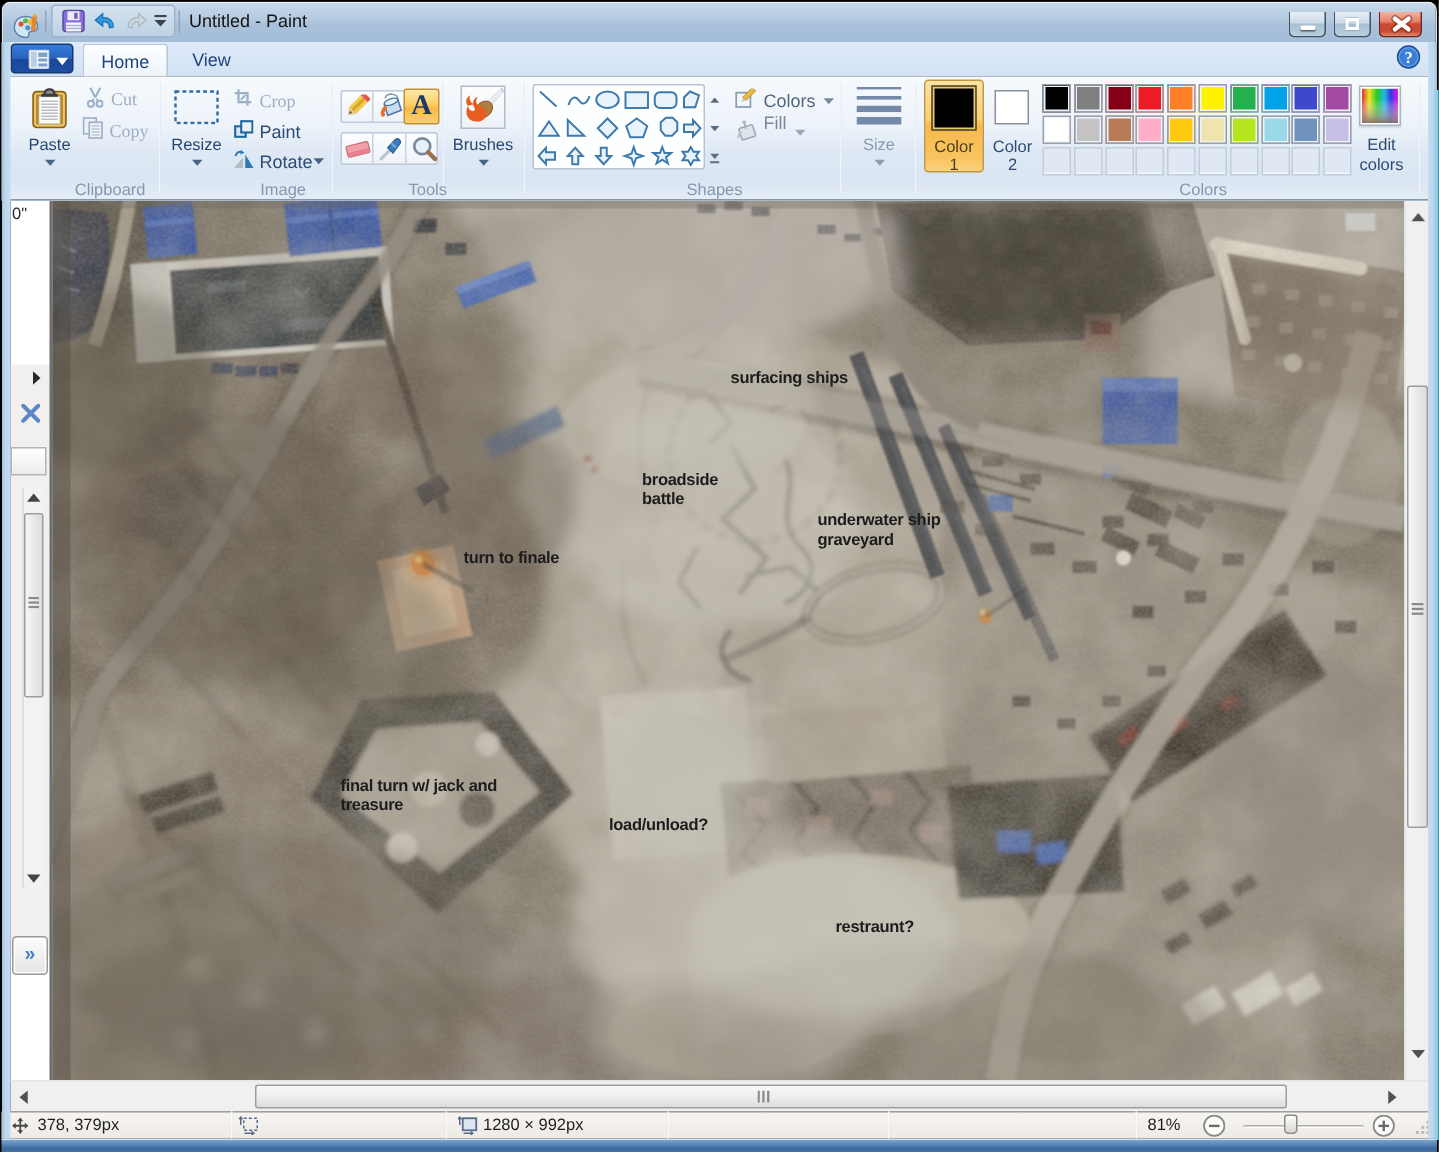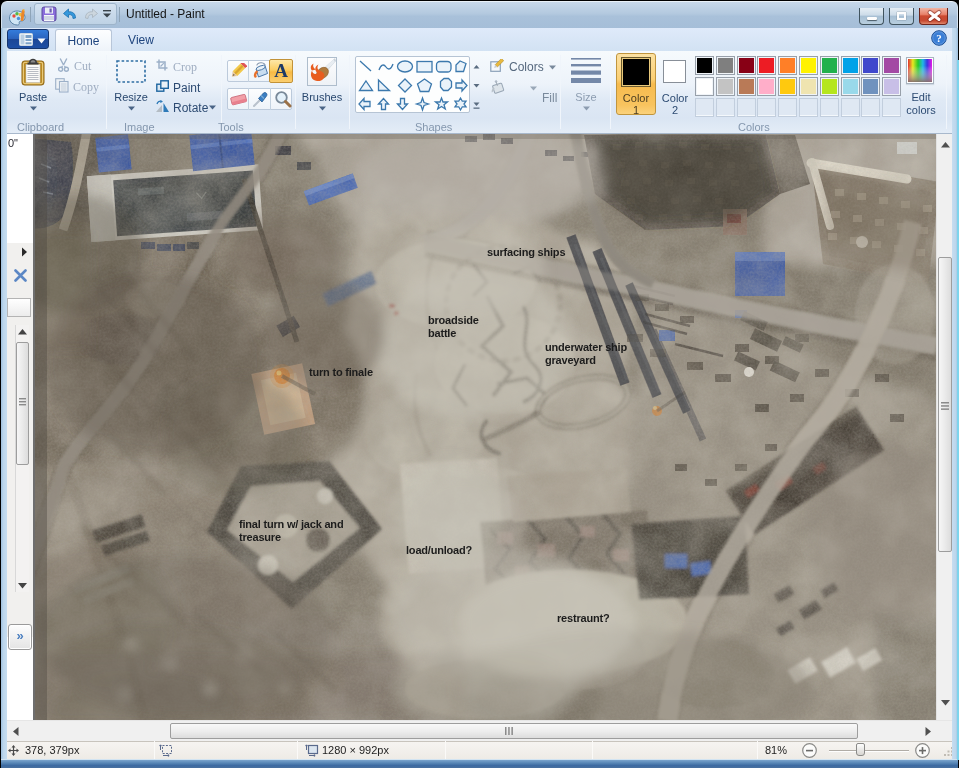--- a/index.html
+++ b/index.html
@@ -16,21 +16,21 @@
 #btn-max{left:889px;width:25px;background:linear-gradient(#e6eef5,#ccdbe8 45%,#a7bfd4 50%,#b9cfdf);}
 #btn-close{left:919px;width:29px;background:linear-gradient(#f0b4a4,#e8826a 40%,#cc4a30 50%,#c64a32 80%,#e0886c);border-color:#6e241a;}
 
 #tabrow{left:1px;top:28px;width:957px;height:23px;background:linear-gradient(#dfeafa,#d2e2f3);}
 #appbtn{left:7px;top:29px;width:42px;height:20px;border-radius:3px;background:linear-gradient(#347cdb,#2a62bc 50%,#1c4796 51%,#1d4fa5);border:1px solid #16366e;}
 #tab-home{left:55px;top:29px;width:57px;height:22px;background:linear-gradient(#fdfeff,#f4f8fc 60%,#eef3f9);border:1px solid #b8c6d9;border-bottom:none;border-radius:3px 3px 0 0;text-align:center;line-height:22px;font-size:12px;color:#1e447e;}
 #tab-view{left:116px;top:29px;width:50px;height:22px;text-align:center;line-height:22px;font-size:12px;color:#1e447e;}
 
 #ribbon{left:1px;top:51px;width:957px;height:83px;background:linear-gradient(#f6fafd,#edf3fa 40%,#dfe9f5 60%,#dae5f3 82%,#e4edf7);border-bottom:1px solid #a8b8cc;}
 .gsep{width:1px;background:#c2d1e3;border-right:1px solid #f0f5fb;top:55px;height:74px;}
-.glabel{top:121px;height:12px;font-size:11px;color:#8497ae;text-align:left;}
+.glabel{top:121px;height:12px;font-size:11px;color:#8497ae;text-align:right;}
 .biglabel{font-size:11px;color:#29476e;text-align:center;top:91px;}
 .smalltext{font-size:12px;color:#2d4b72;}
 .distext{font-size:12px;color:#9fadc1;font-family:Liberation Serif, serif;}
 .dropdown{width:7px;height:5px;top:106px;}
 svg{display:block;}
 
 .toolbox{border:1px solid #bccadb;border-radius:2px;background:linear-gradient(#fcfdfe,#eef3f9);}
 .sb-thumb{background:linear-gradient(90deg,#f6f6f6,#eaeaea 50%,#dcdcdc);border:1px solid #9d9d9d;border-radius:2px;}
 .sb-thumb-h{background:linear-gradient(#f8f8f8,#eeeeee 50%,#dddddd);border:1px solid #9d9d9d;border-radius:2px;}
 
@@ -296,21 +296,21 @@
       </svg>
 
     <svg class="abs" style="left:490px;top:80px;" width="15" height="14" viewBox="0 0 15 14">
       <g transform="rotate(-18 7 7)">
         <rect x="3" y="4.5" width="9.5" height="8" rx="1" fill="#dde4ea" stroke="#98a6b4" stroke-width="1"></rect>
         <path d="M7.8 1 L7.8 6" stroke="#a0aab4" stroke-width="1"></path>
         <circle cx="7.8" cy="1.5" r="0.9" fill="#c8d0d8" stroke="#98a6b4" stroke-width="0.6"></circle>
       </g>
       <path d="M3.5 7.5 C2 9 1.2 11 1.8 12.5 C2.8 12 4 10 4.6 8.5 Z" fill="#b9c2ca"></path>
     </svg>
-    <div class="abs" style="left:509px;top:91px;font-size:12px;color:#7a8a9c;margin-left:33px;">Fill</div>
+    <div class="abs" style="left:509px;top:75px;font-size:12px;color:#7a8a9c;">Fill</div>
     <svg class="abs" style="left:530px;top:86px;" width="7" height="5">
         <path d="M0 0.5 L7 0.5 L3.5 4.5 Z" fill="#9aa8b8"></path>
       </svg>
 
     <div class="abs gsep" style="left:610px;"></div>
     <svg class="abs" style="left:571px;top:57px;" width="30" height="26" viewBox="0 0 30 26">
       <rect x="0" y="1" width="30" height="1.6" fill="#7488a8"></rect>
       <rect x="0" y="7" width="30" height="2.4" fill="#7488a8"></rect>
       <rect x="0" y="13.5" width="30" height="4.2" fill="#7488a8"></rect>
       <rect x="0" y="21" width="30" height="5.4" fill="#7488a8"></rect>
@@ -833,21 +833,21 @@
       </g>
       <rect x="0" y="0" width="12" height="586" fill="#4a453e" opacity="0.4"></rect>
       <rect x="0" y="0" width="901" height="5" fill="#6a645a" opacity="0.3"></rect>
     </svg>
     </div>
 
     <div class="anno" style="left:480px;top:112px;">surfacing ships</div>
     <div class="anno" style="left:421px;top:180px;">broadside<br>battle</div>
     <div class="anno" style="left:538px;top:207px;">underwater ship<br>graveyard</div>
     <div class="anno" style="left:302px;top:232px;">turn to finale</div>
-    <div class="anno" style="left:232px;top:384px;">final turn w/ jack and<br>treasure</div>
+    <div class="anno" style="left:220px;top:384px;">final turn w/ jack and<br>treasure</div>
     <div class="anno" style="left:399px;top:410px;">load/unload?</div>
     <div class="anno" style="left:550px;top:478px;">restraunt?</div>
   </div>
 
   <div id="vsb" class="abs" style="left:936px;top:134px;width:16px;height:586px;background:#f0f0f0;border-left:1px solid #e2e2e2;">
     <svg class="abs" style="left:3px;top:7px;" width="11" height="8">
         <path d="M1 6.5 L10 6.5 L5.5 1 Z" fill="#505050"></path>
       </svg>
     <div class="abs sb-thumb" style="left:1px;top:123px;width:14px;height:295px;"></div>
     <svg class="abs" style="left:4px;top:268px;" width="9" height="10">

